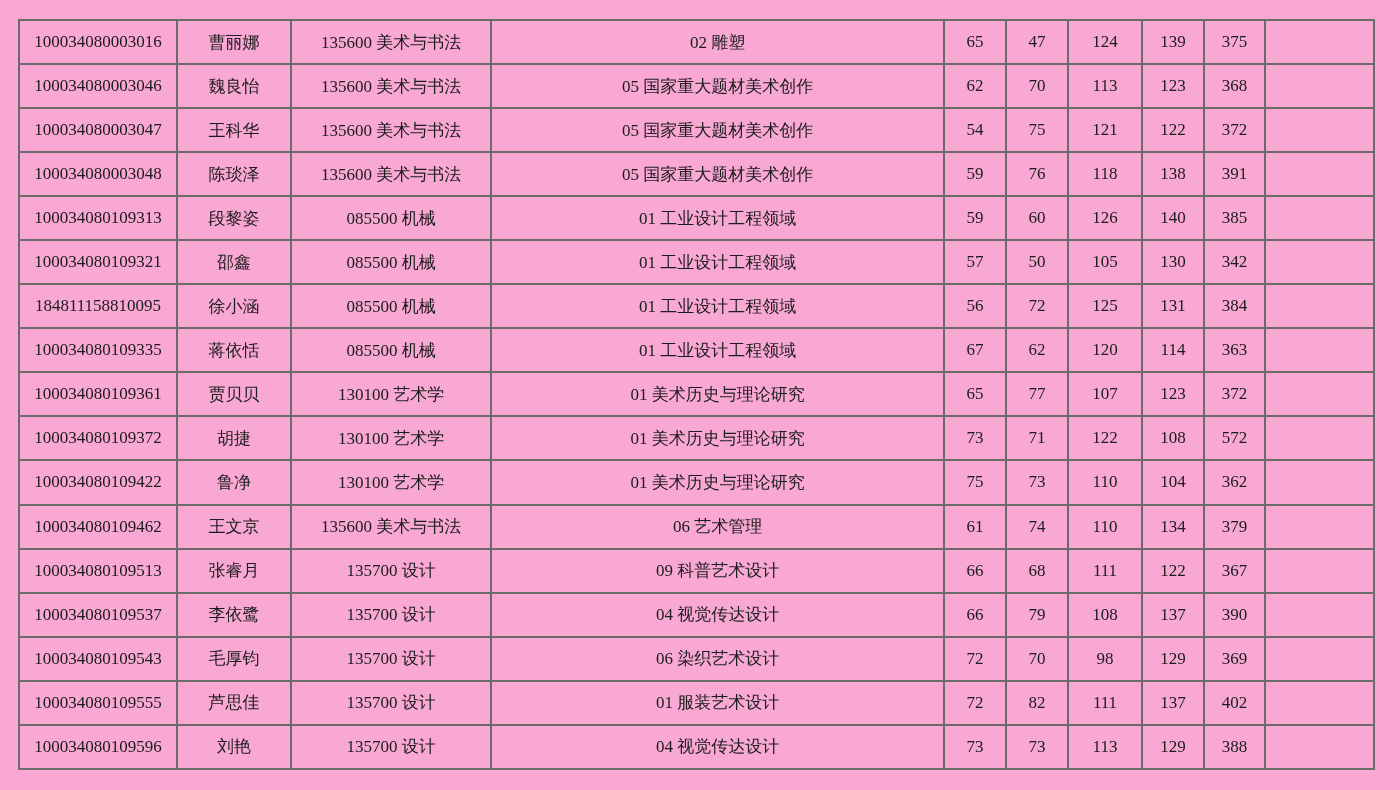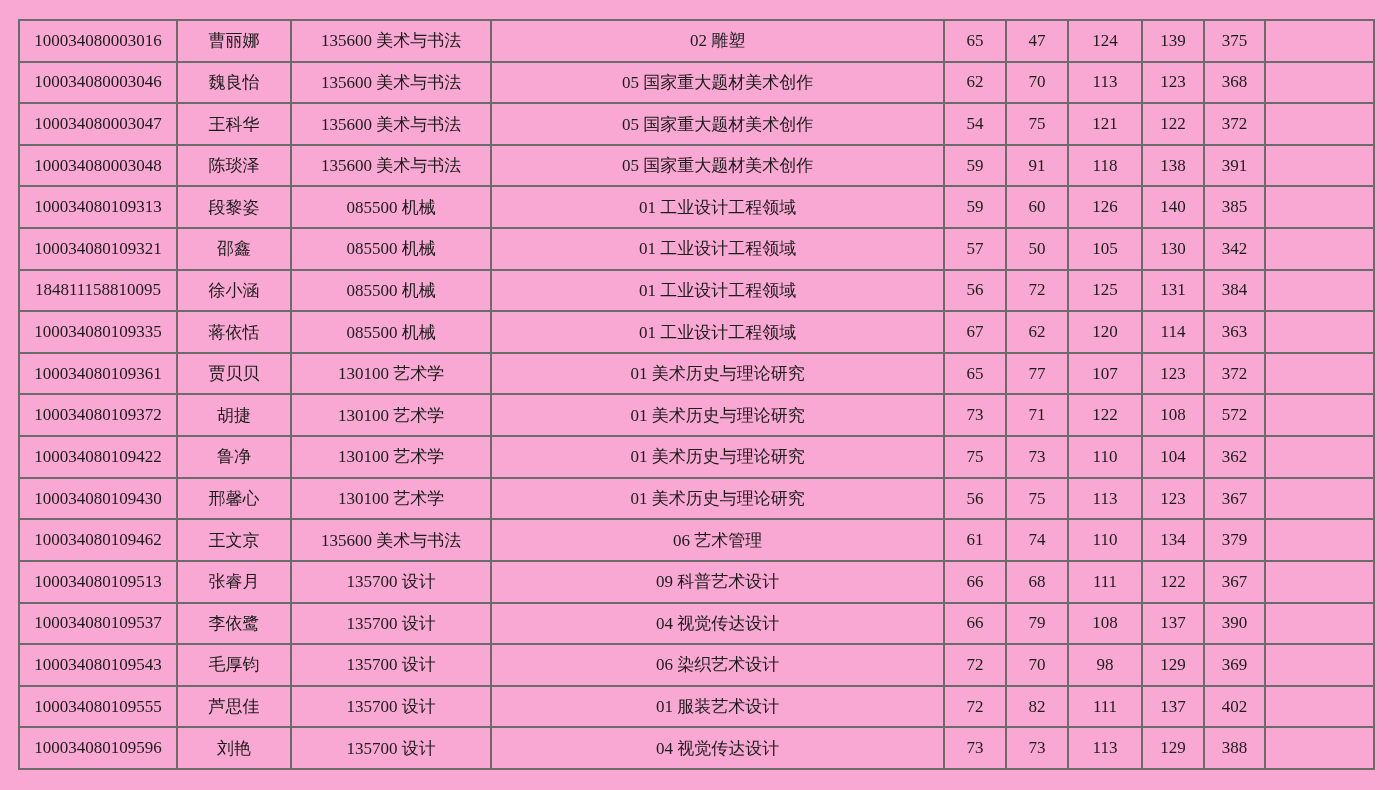--- a/index.html
+++ b/index.html
@@ -104,21 +104,21 @@
             <td>122</td>
             <td>372</td>
             <td></td>
           </tr>
           <tr>
             <td>100034080003048</td>
             <td>陈琰泽</td>
             <td>135600 美术与书法</td>
             <td>05 国家重大题材美术创作</td>
             <td>59</td>
-            <td>91</td>
+            <td>76</td>
             <td>118</td>
             <td>138</td>
             <td>391</td>
             <td></td>
           </tr>
           <tr>
             <td>100034080109313</td>
             <td>段黎姿</td>
             <td>085500 机械</td>
             <td>01 工业设计工程领域</td>
@@ -195,32 +195,20 @@
             <td>130100 艺术学</td>
             <td>01 美术历史与理论研究</td>
             <td>75</td>
             <td>73</td>
             <td>110</td>
             <td>104</td>
             <td>362</td>
             <td></td>
           </tr>
           <tr>
-            <td>100034080109430</td>
-            <td>邢馨心</td>
-            <td>130100 艺术学</td>
-            <td>01 美术历史与理论研究</td>
-            <td>56</td>
-            <td>75</td>
-            <td>113</td>
-            <td>123</td>
-            <td>367</td>
-            <td></td>
-          </tr>
-          <tr>
             <td>100034080109462</td>
             <td>王文京</td>
             <td>135600 美术与书法</td>
             <td>06 艺术管理</td>
             <td>61</td>
             <td>74</td>
             <td>110</td>
             <td>134</td>
             <td>379</td>
             <td></td>

